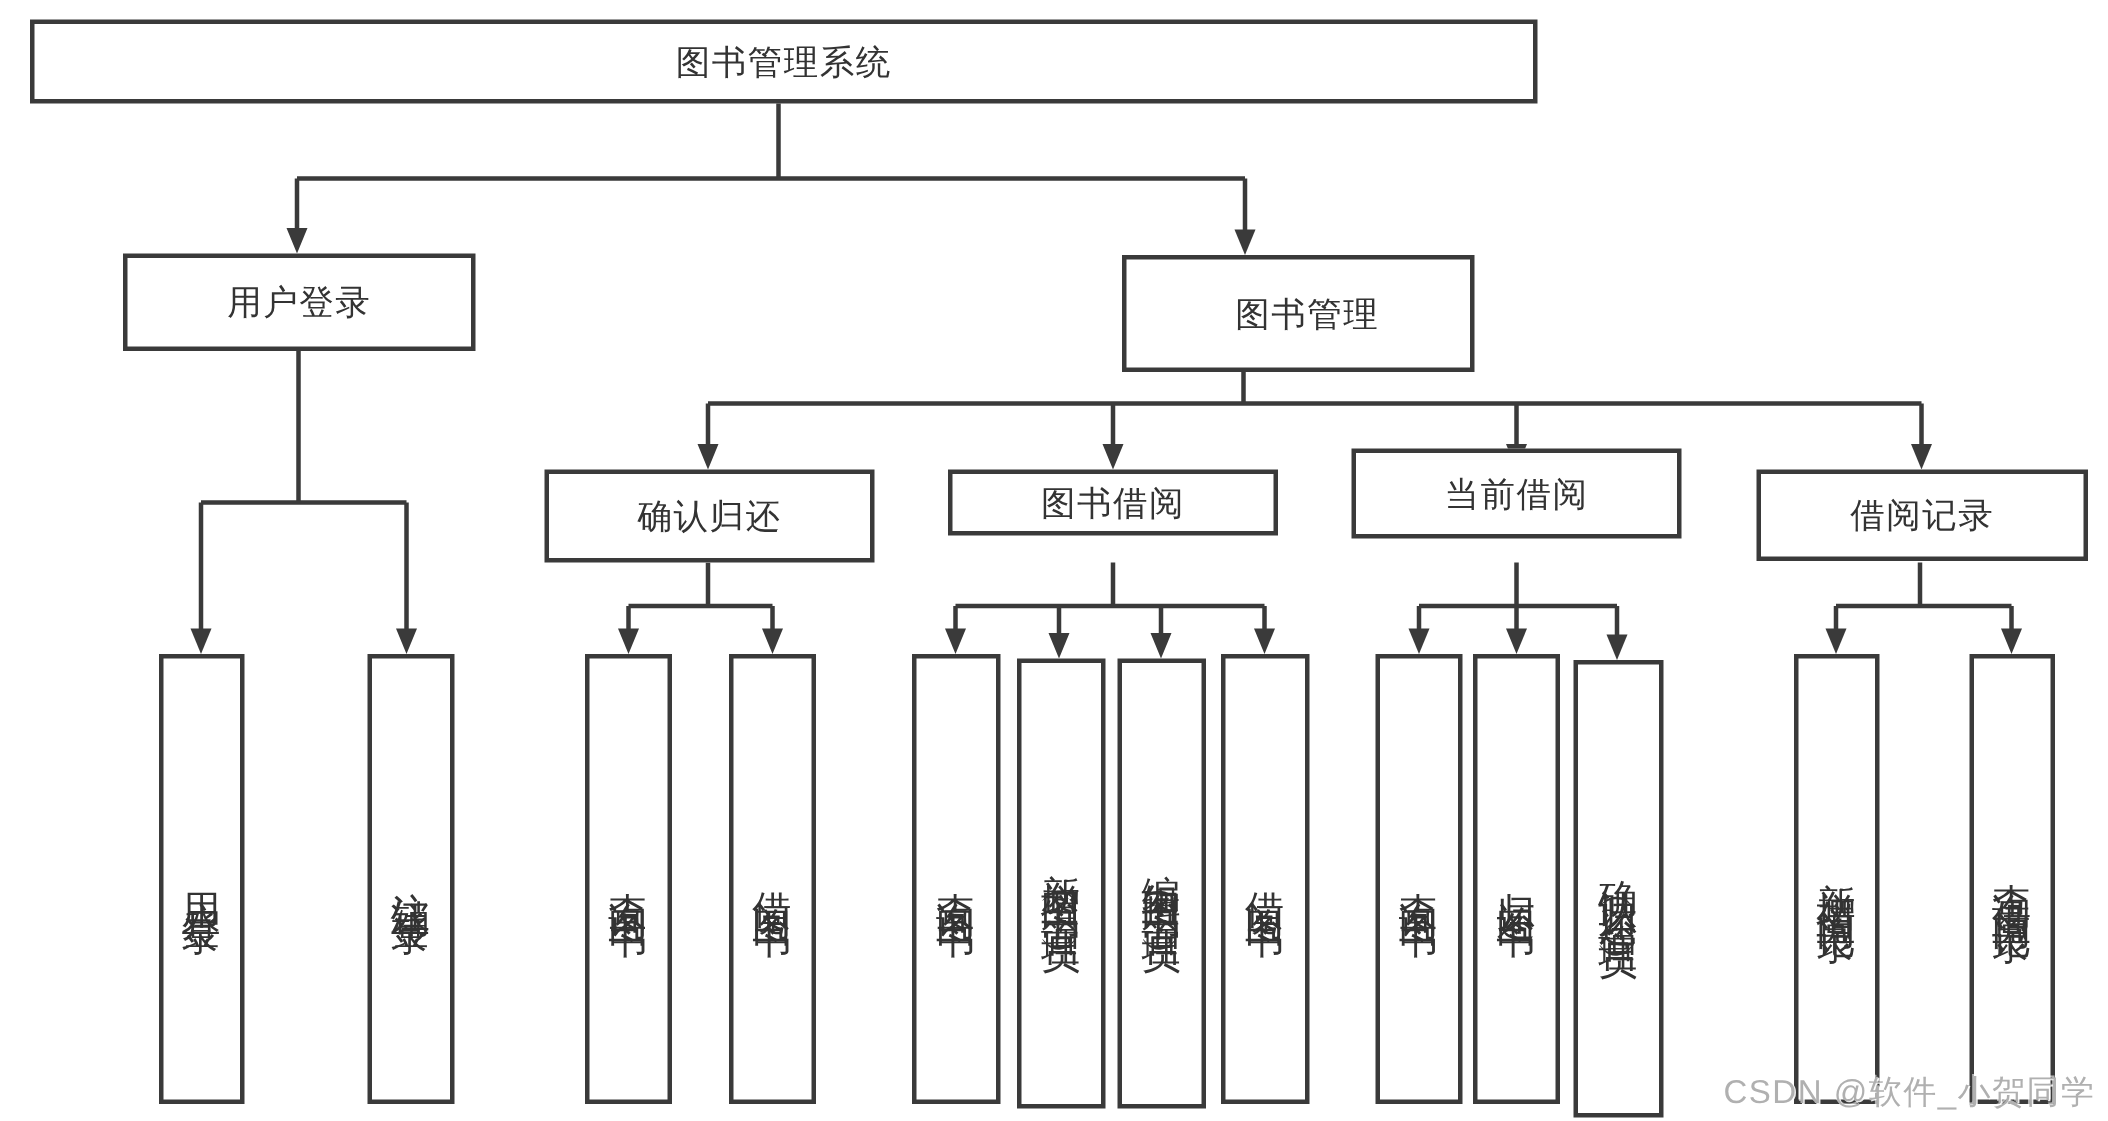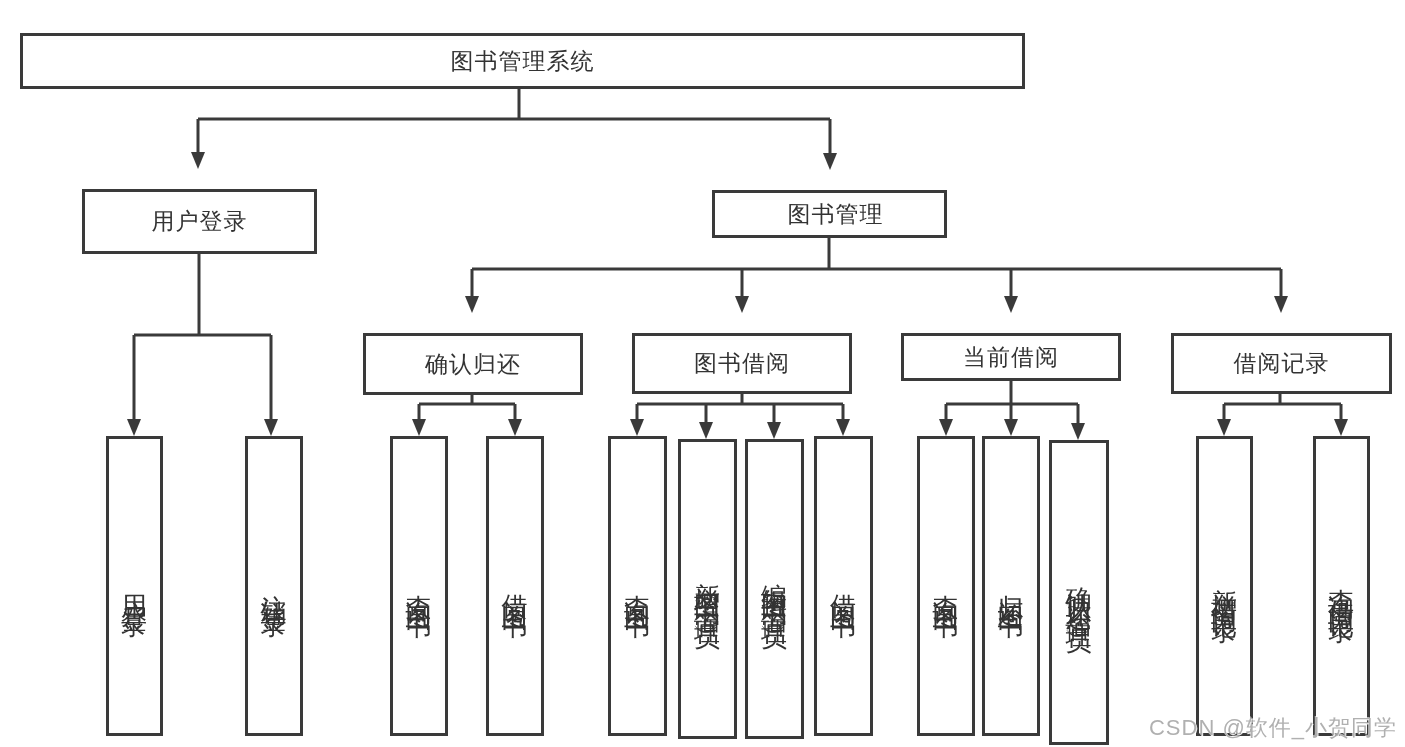--- a/index.html
+++ b/index.html
@@ -25,21 +25,20 @@
     position: absolute;
     z-index: 2;
     background: var(--background);
     border: 3px solid var(--line);
     display: flex;
     align-items: center;
     justify-content: center;
     font-size: 23px;
     letter-spacing: 1px;
     color: var(--text);
-    margin-top: 20px;
   }
   .leaf {
     position: absolute;
     z-index: 2;
     background: var(--background);
     border: 3px solid var(--line);
     display: flex;
     align-items: center;
     justify-content: center;
   }
@@ -119,31 +118,31 @@
     </g>
   </svg>
 
   <div class="box" style="left:20px; top:13px; width:1005px; height:56px;">
     <span>图书管理系统</span>
   </div>
 
   <div class="box" style="left:82px; top:169px; width:235px; height:65px;">
     <span>用户登录</span>
   </div>
-  <div class="box" style="left:712px; top:170px; width:235px; height:48px;padding-left:12px;">
+  <div class="box" style="left:748px; top:170px; width:235px; height:78px;padding-left:12px;">
     <span>图书管理</span>
   </div>
 
   <div class="box" style="left:363px; top:313px; width:220px; height:62px;">
     <span>确认归还</span>
   </div>
-  <div class="box" style="left:632px; top:313px; width:220px; height:61px;">
+  <div class="box" style="left:632px; top:313px; width:220px; height:44px;">
     <span>图书借阅</span>
   </div>
-  <div class="box" style="left:901px; top:313px; width:220px; height:48px;">
+  <div class="box" style="left:901px; top:299px; width:220px; height:60px;">
     <span>当前借阅</span>
   </div>
   <div class="box" style="left:1171px; top:313px; width:221px; height:61px;">
     <span>借阅记录</span>
   </div>
 
   <div class="leaf" style="left:106px; top:436px; width:57px; height:300px;">
     <span class="vtext">用户登录</span>
   </div>
   <div class="leaf" style="left:245px; top:436px; width:58px; height:300px;">

